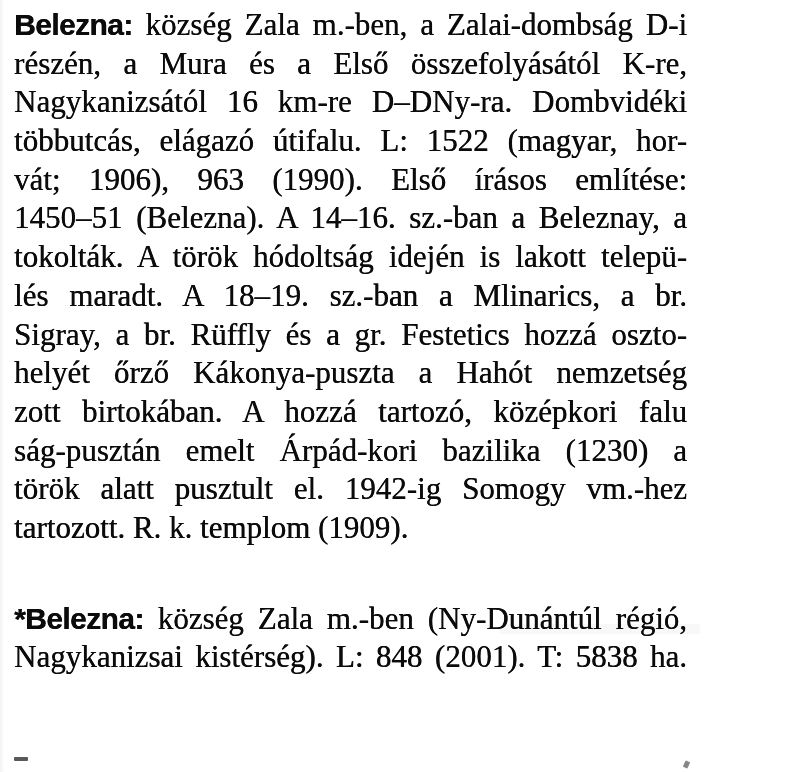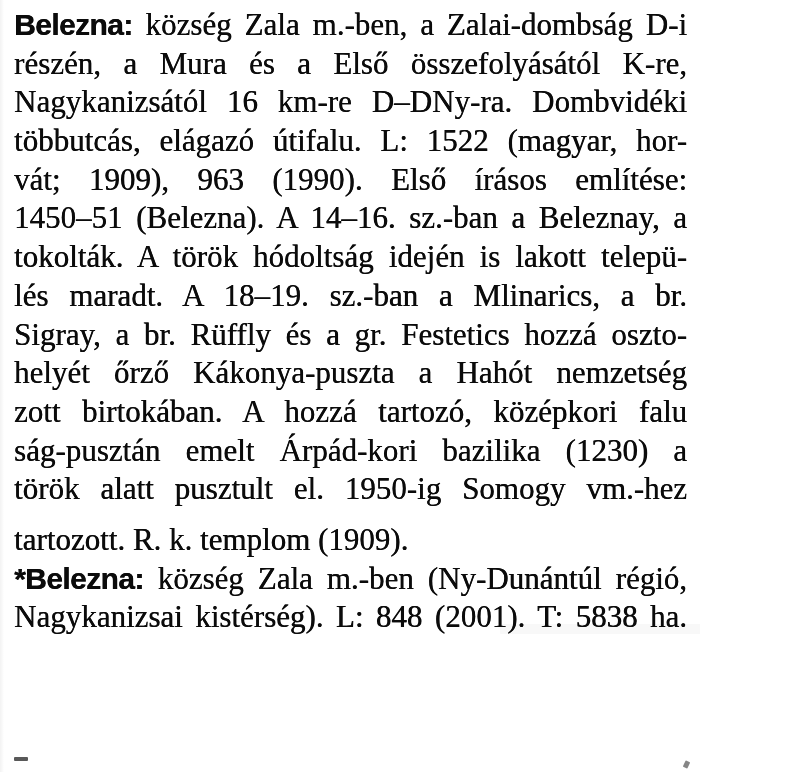--- a/index.html
+++ b/index.html
@@ -34,30 +34,30 @@
     text-shadow: 0.35px 0 0 currentColor;
   }
   .line {
     text-align: justify;
     text-align-last: justify;
     height: 38.7px;
     white-space: nowrap;
   }
   .line.para-end {
     text-align-last: left;
-    margin-top: 12px;
   }
   .headword {
     font-family: "Liberation Sans", sans-serif;
     font-weight: 700;
     font-size: 30px;
     letter-spacing: -0.6px;
     text-shadow: 0.4px 0 0 currentColor;
   }
   .entry-2 {
+    margin-top: 52px;
   }
   .artifact {
     position: absolute;
     background: #222;
     border-radius: 1px;
   }
   .artifact.a1 { left: 14px;  top: 757px; width: 14px; height: 4px; opacity: 0.75; }
   .artifact.a2 { left: 684px; top: 761px; width: 5px;  height: 7px; opacity: 0.55; transform: rotate(25deg); }
   .artifact.a3 { left: 500px; top: 624px; width: 240px; height: 10px; opacity: 0.03; }
 </style>
@@ -68,29 +68,29 @@
   <div class="scan-edge"></div>
 
   <div class="textblock">
 
     <div class="entry entry-1">
       <div class="line"><b class="headword">Belezna:</b>
 <span>község Zala m.-ben, a Zalai-dombság D-i</span></div>
       <div class="line">részén, a Mura és a Első összefolyásától K-re,</div>
       <div class="line">Nagykanizsától 16 km-re D–DNy-ra. Dombvidéki</div>
       <div class="line">többutcás, elágazó útifalu. L: 1522 (magyar, hor-</div>
-      <div class="line">vát; 1909), 963 (1990). Első írásos említése:</div>
+      <div class="line">vát; 1906), 963 (1990). Első írásos említése:</div>
       <div class="line">1450–51 (Belezna). A 14–16. sz.-ban a Beleznay, a</div>
       <div class="line">tokolták. A török hódoltság idején is lakott telepü-</div>
       <div class="line">lés maradt. A 18–19. sz.-ban a Mlinarics, a br.</div>
       <div class="line">Sigray, a br. Rüffly és a gr. Festetics hozzá oszto-</div>
       <div class="line">helyét őrző Kákonya-puszta a Hahót nemzetség</div>
       <div class="line">zott birtokában. A hozzá tartozó, középkori falu</div>
       <div class="line">ság-pusztán emelt Árpád-kori bazilika (1230) a</div>
-      <div class="line">török alatt pusztult el. 1950-ig Somogy vm.-hez</div>
+      <div class="line">török alatt pusztult el. 1942-ig Somogy vm.-hez</div>
       <div class="line para-end">tartozott. R. k. templom (1909).</div>
     </div>
 
     <div class="entry entry-2">
       <div class="line"><b class="headword">*Belezna:</b>
 <span>község Zala m.-ben (Ny-Dunántúl régió,</span></div>
       <div class="line">Nagykanizsai kistérség). L: 848 (2001). T: 5838 ha.</div>
     </div>
 
   </div>

